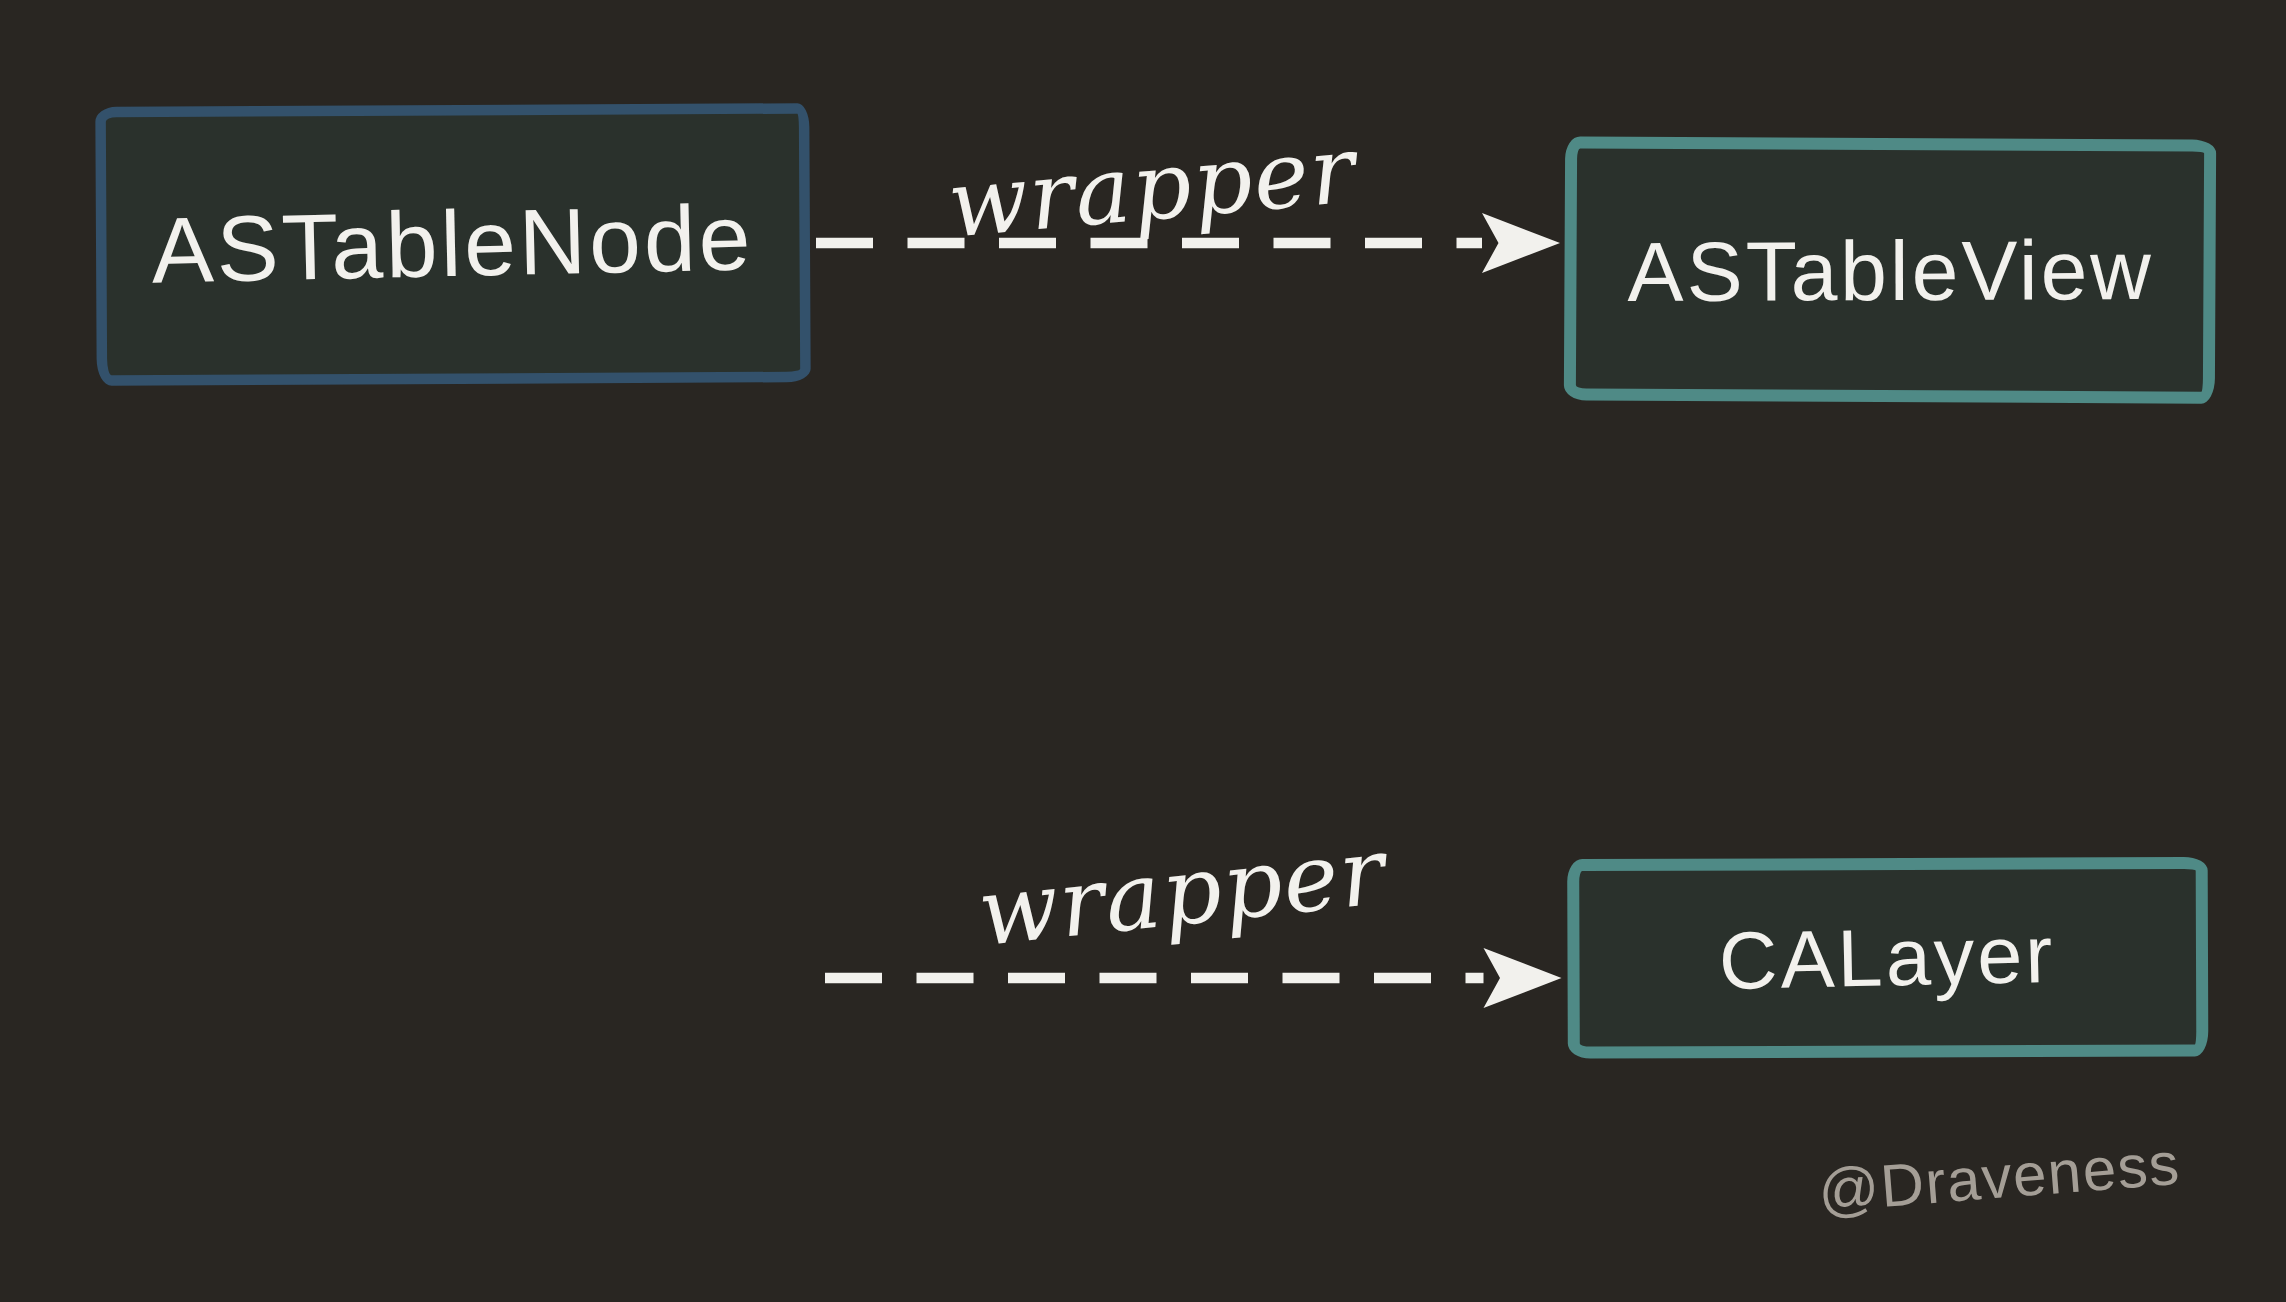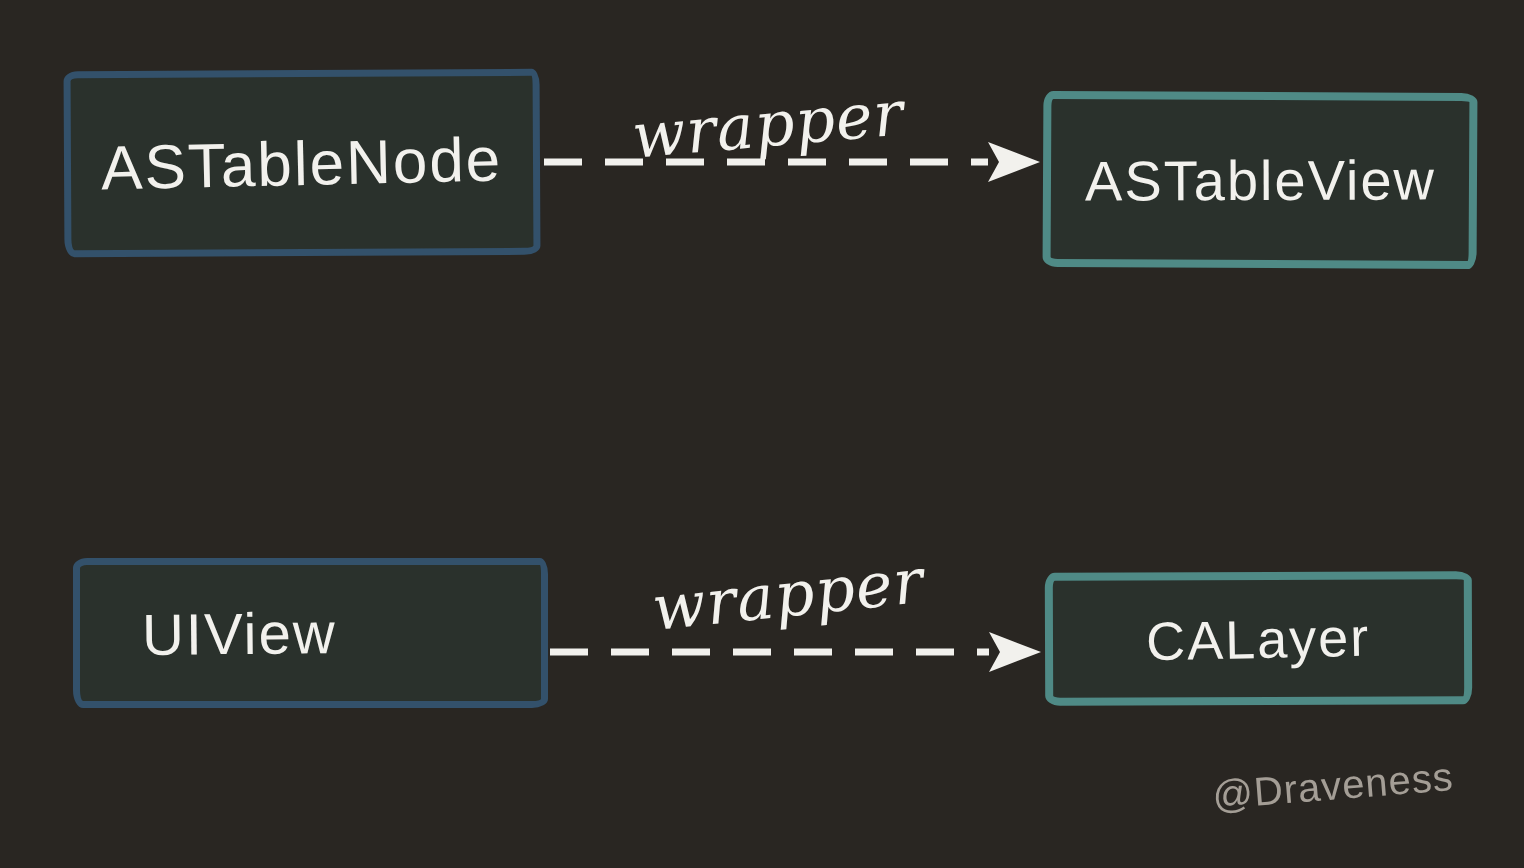--- a/index.html
+++ b/index.html
@@ -86,23 +86,20 @@
 
   <svg class="arrow-svg arrow-1" width="505" height="64" viewBox="0 0 505 64" aria-hidden="true">
     <line x1="4" y1="32" x2="448" y2="32" stroke="#f2f1ed" stroke-width="7" stroke-dasharray="38 23"></line>
     <path d="M448 12 L500 32 L448 52 L459 32 Z" fill="#f2f1ed"></path>
   </svg>
 
   <div class="node teal box-astableview">
     <span class="label">ASTableView</span>
   </div>
 
-  <div class="node blue box-uiview">
-    <span class="label">UIView</span>
-  </div>
 
   <div class="relation-label relation-2">wrapper</div>
 
   <svg class="arrow-svg arrow-2" width="498" height="64" viewBox="0 0 498 64" aria-hidden="true">
     <line x1="2" y1="32" x2="441" y2="32" stroke="#f2f1ed" stroke-width="7" stroke-dasharray="38 23"></line>
     <path d="M441 12 L493 32 L441 52 L452 32 Z" fill="#f2f1ed"></path>
   </svg>
 
   <div class="node teal box-calayer">
     <span class="label">CALayer</span>

